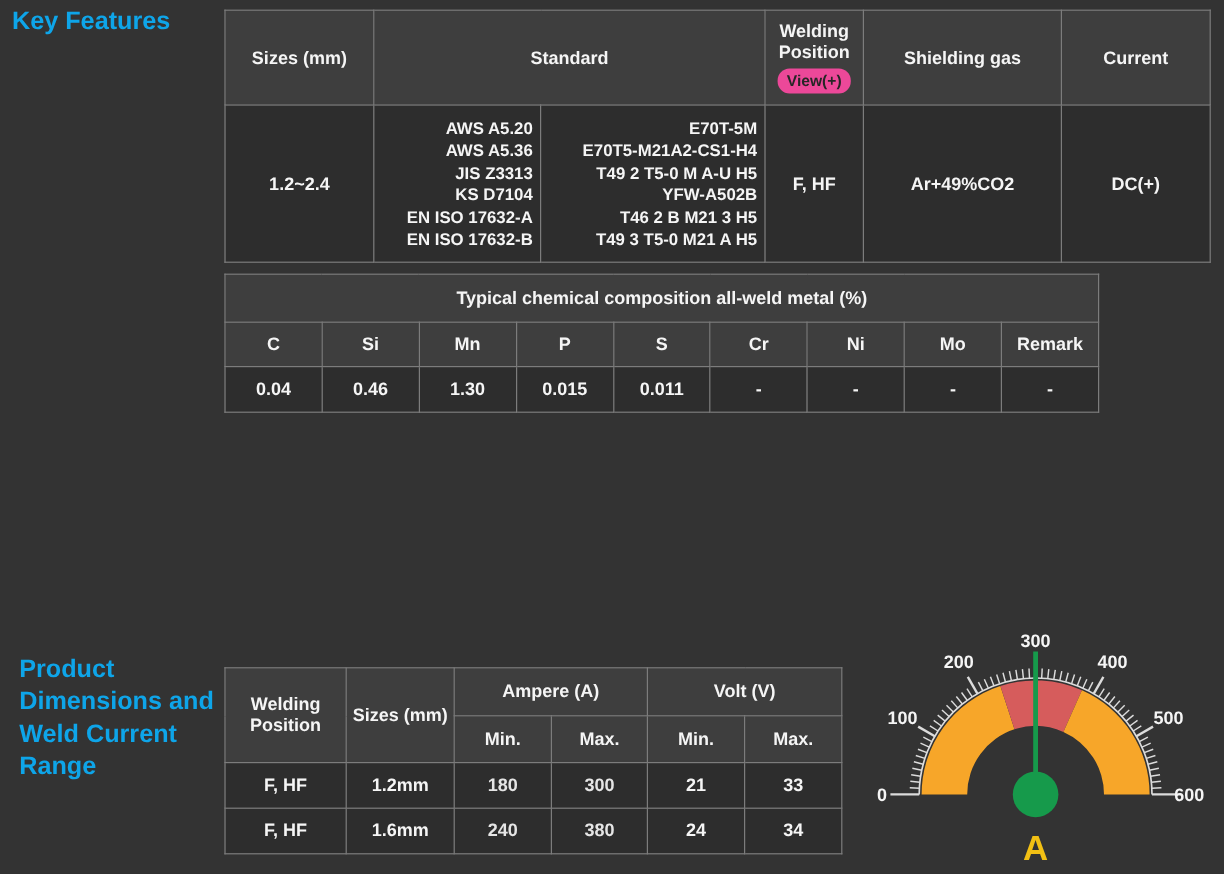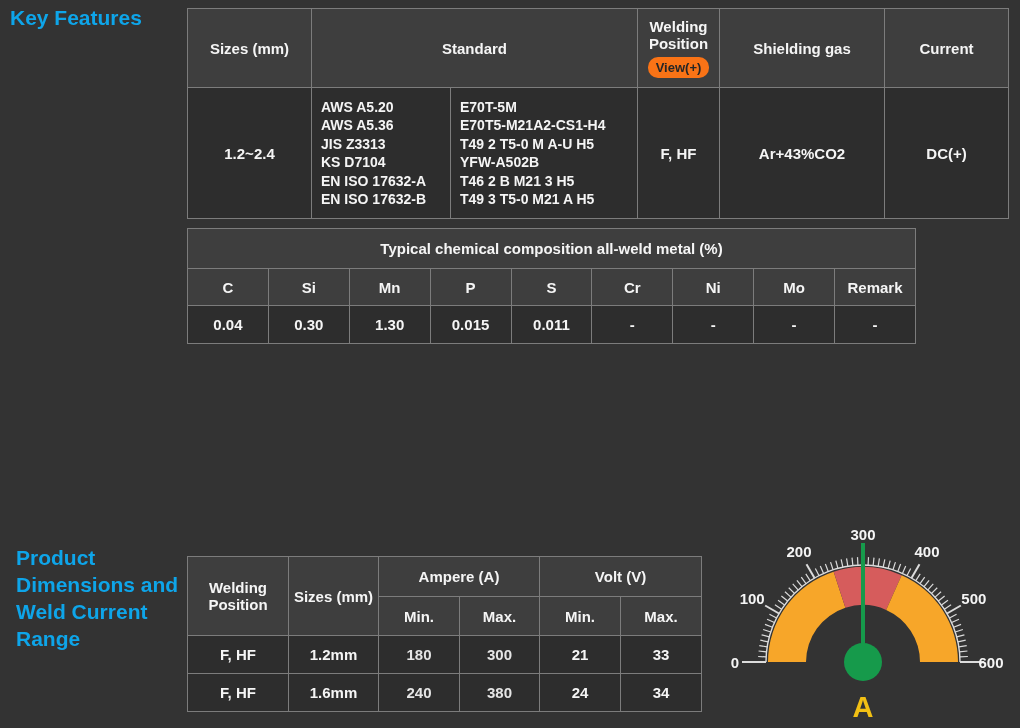--- a/index.html
+++ b/index.html
@@ -16,23 +16,23 @@
   th,td{border:1px solid #7c7c7c;text-align:center;vertical-align:middle;
         font-size:15px;font-weight:bold;padding:0;color:#f5f5f5;overflow:hidden;}
   th{background:#3e3e3e;}
   td{background:#2d2d2d;}
 
   #spec-table{left:187px;top:8px;width:821px;}
   #chem-table{left:187px;top:228px;width:729px;}
   #mech-table{left:187px;top:357px;width:821px;}
   #current-table{left:187px;top:556px;width:514px;}
 
-  .std-list{text-align:left;padding:0 6px 0 9px;font-size:14px;line-height:18.5px;}
+  .std-list{text-align:right;padding:0 6px 0 9px;font-size:14px;line-height:18.5px;}
   .badge{
-    display:inline-block;background:#f97316;color:#262626;
+    display:inline-block;background:#ec4899;color:#262626;
     font-size:13px;font-weight:bold;line-height:17px;
     border-radius:10px;padding:2px 8px;margin-top:5px;cursor:pointer;
   }
   .gold{color:#e5e5e5;}
 
   #gauge{position:absolute;left:718px;top:520px;width:302px;height:208px;}
   #gauge svg{display:block;width:302px;height:208px;}
 </style>
 </head>
 <body>
@@ -71,21 +71,21 @@
     </td>
     <td class="std-list">
       <div>E70T-5M</div>
       <div>E70T5-M21A2-CS1-H4</div>
       <div>T49 2 T5-0 M A-U H5</div>
       <div>YFW-A502B</div>
       <div>T46 2 B M21 3 H5</div>
       <div>T49 3 T5-0 M21 A H5</div>
     </td>
     <td>F, HF</td>
-    <td>Ar+43%CO2</td>
+    <td>Ar+49%CO2</td>
     <td>DC(+)</td>
   </tr>
 </tbody>
   </table>
 
 <table id="chem-table">
   <tbody>
       <tr style="height:40px">
     <th colspan="9">Typical chemical composition all-weld metal (%)</th>
   </tr>
@@ -95,21 +95,21 @@
     <th>Mn</th>
     <th>P</th>
     <th>S</th>
     <th>Cr</th>
     <th>Ni</th>
     <th>Mo</th>
     <th>Remark</th>
   </tr>
   <tr style="height:38px">
     <td>0.04</td>
-    <td>0.30</td>
+    <td>0.46</td>
     <td>1.30</td>
     <td>0.015</td>
     <td>0.011</td>
     <td>-</td>
     <td>-</td>
     <td>-</td>
     <td>-</td>
   </tr>
 </tbody>
   </table>

